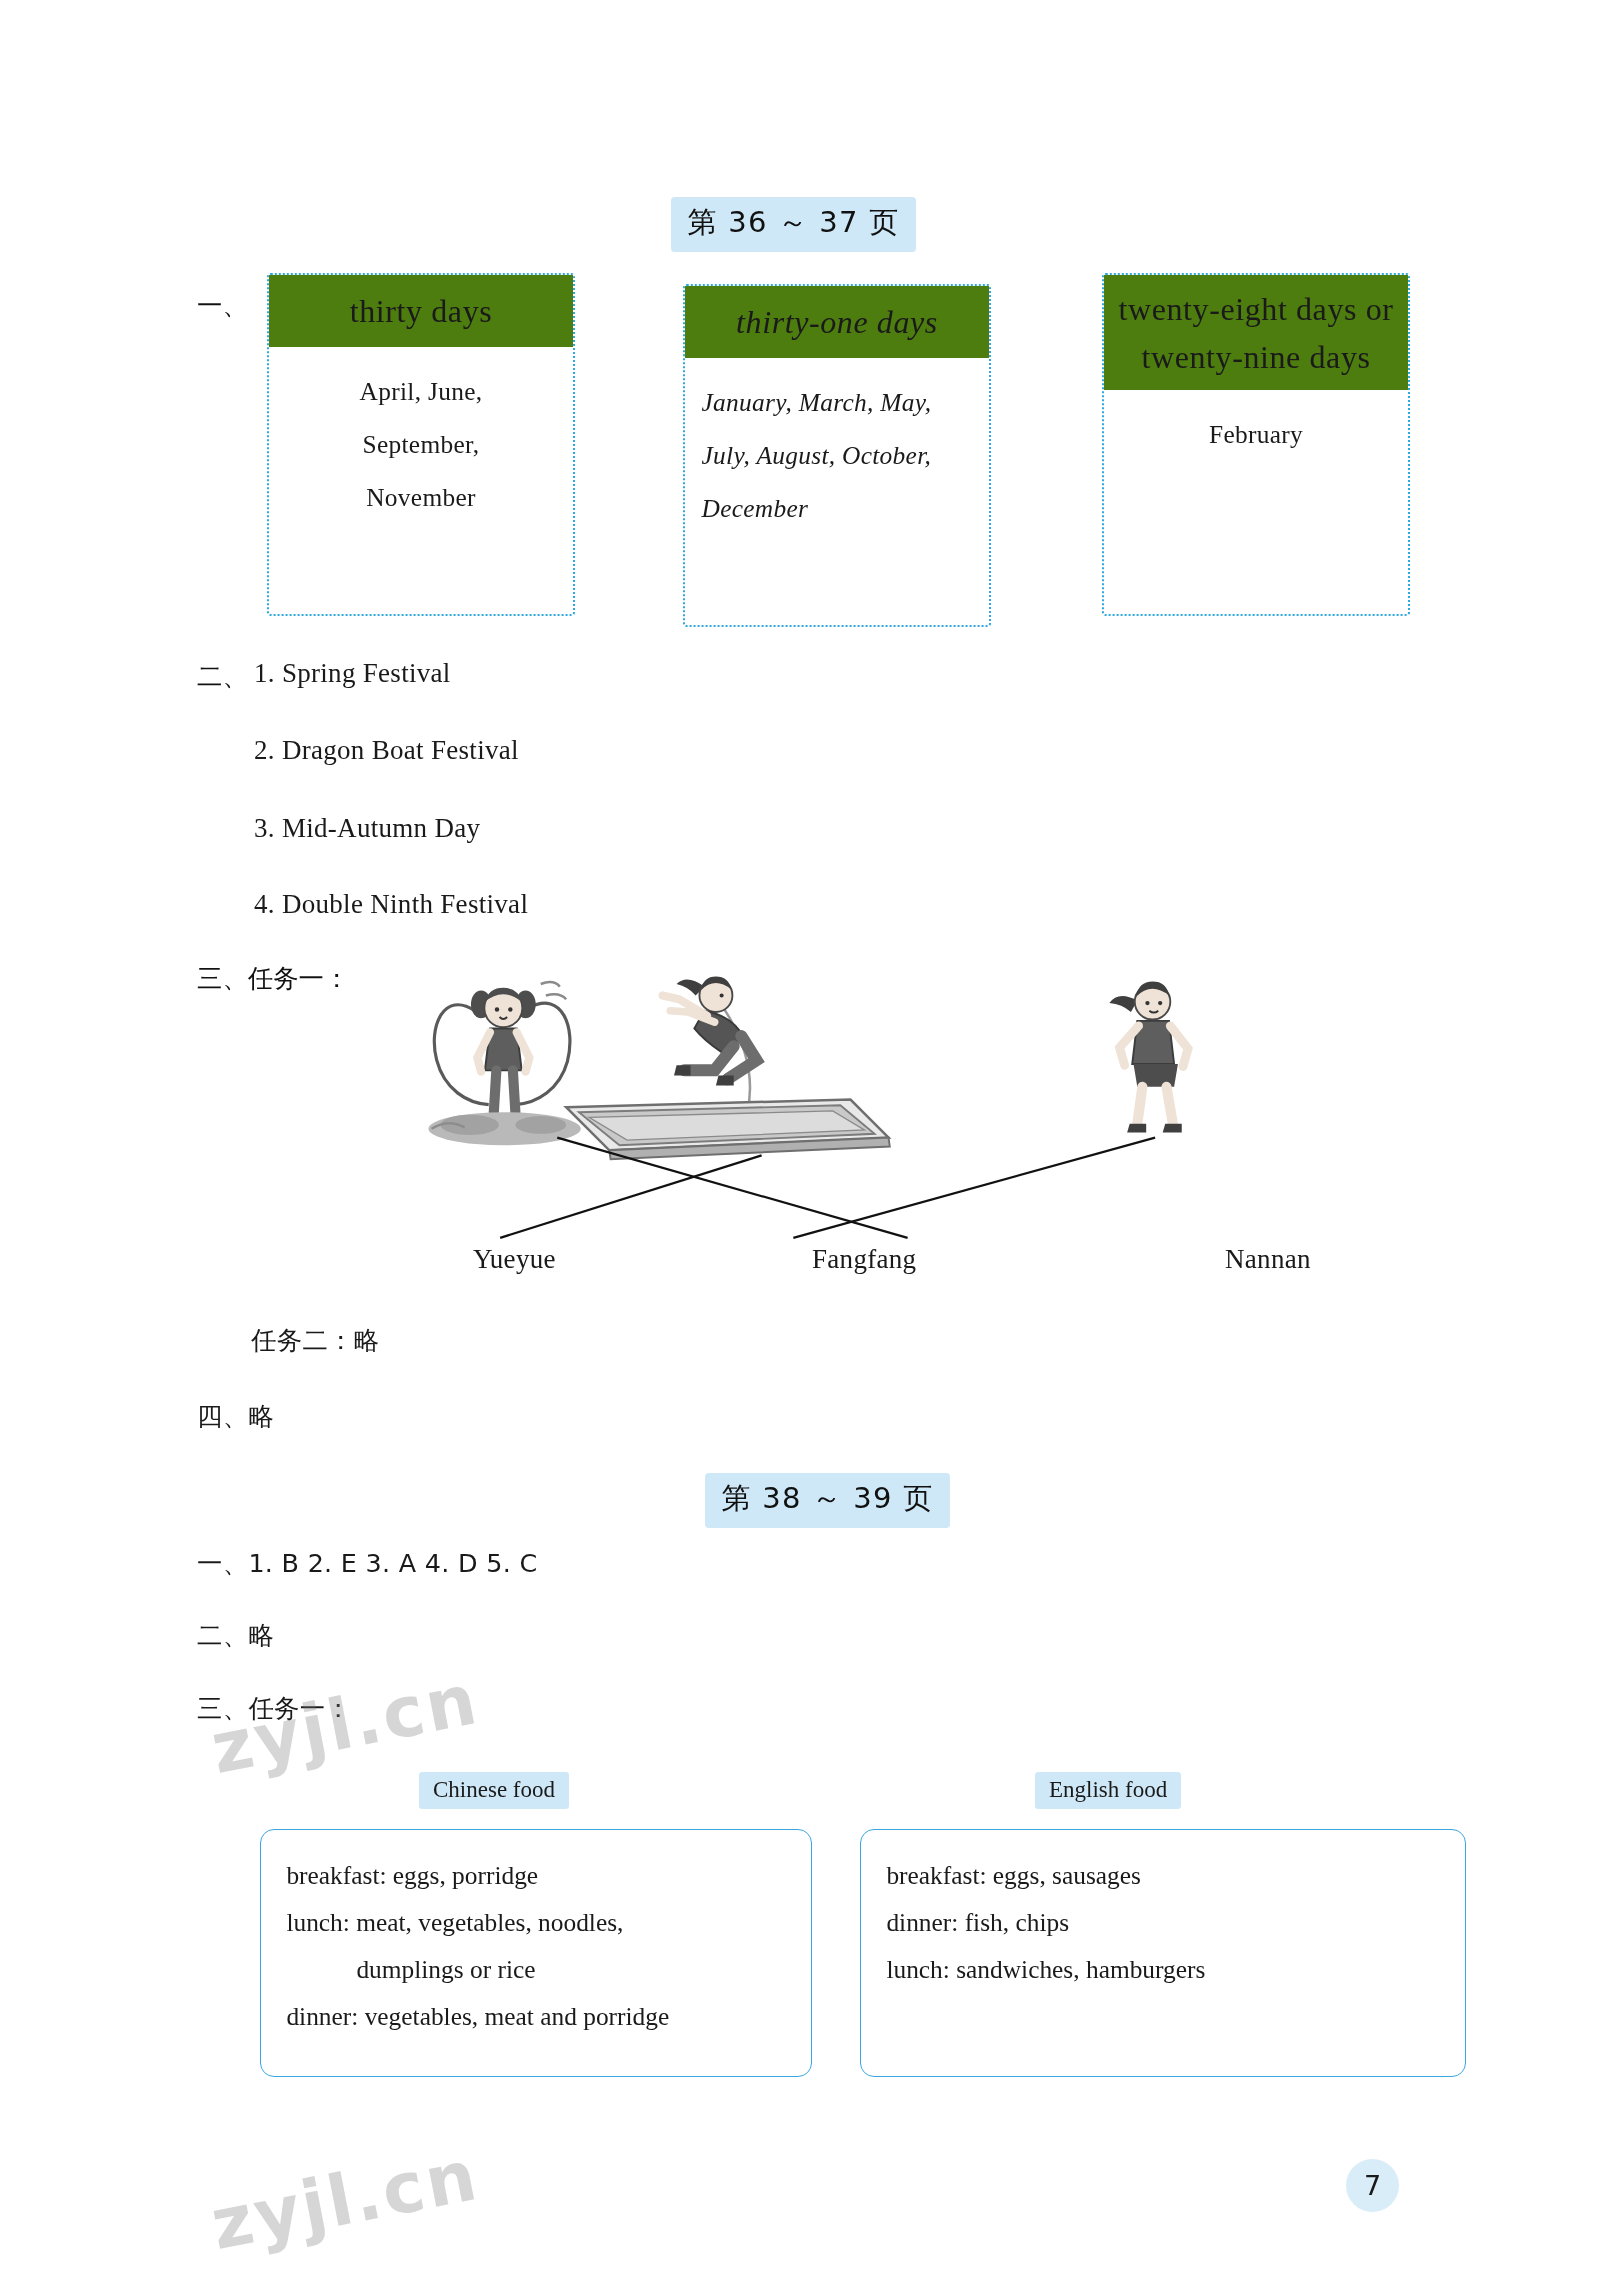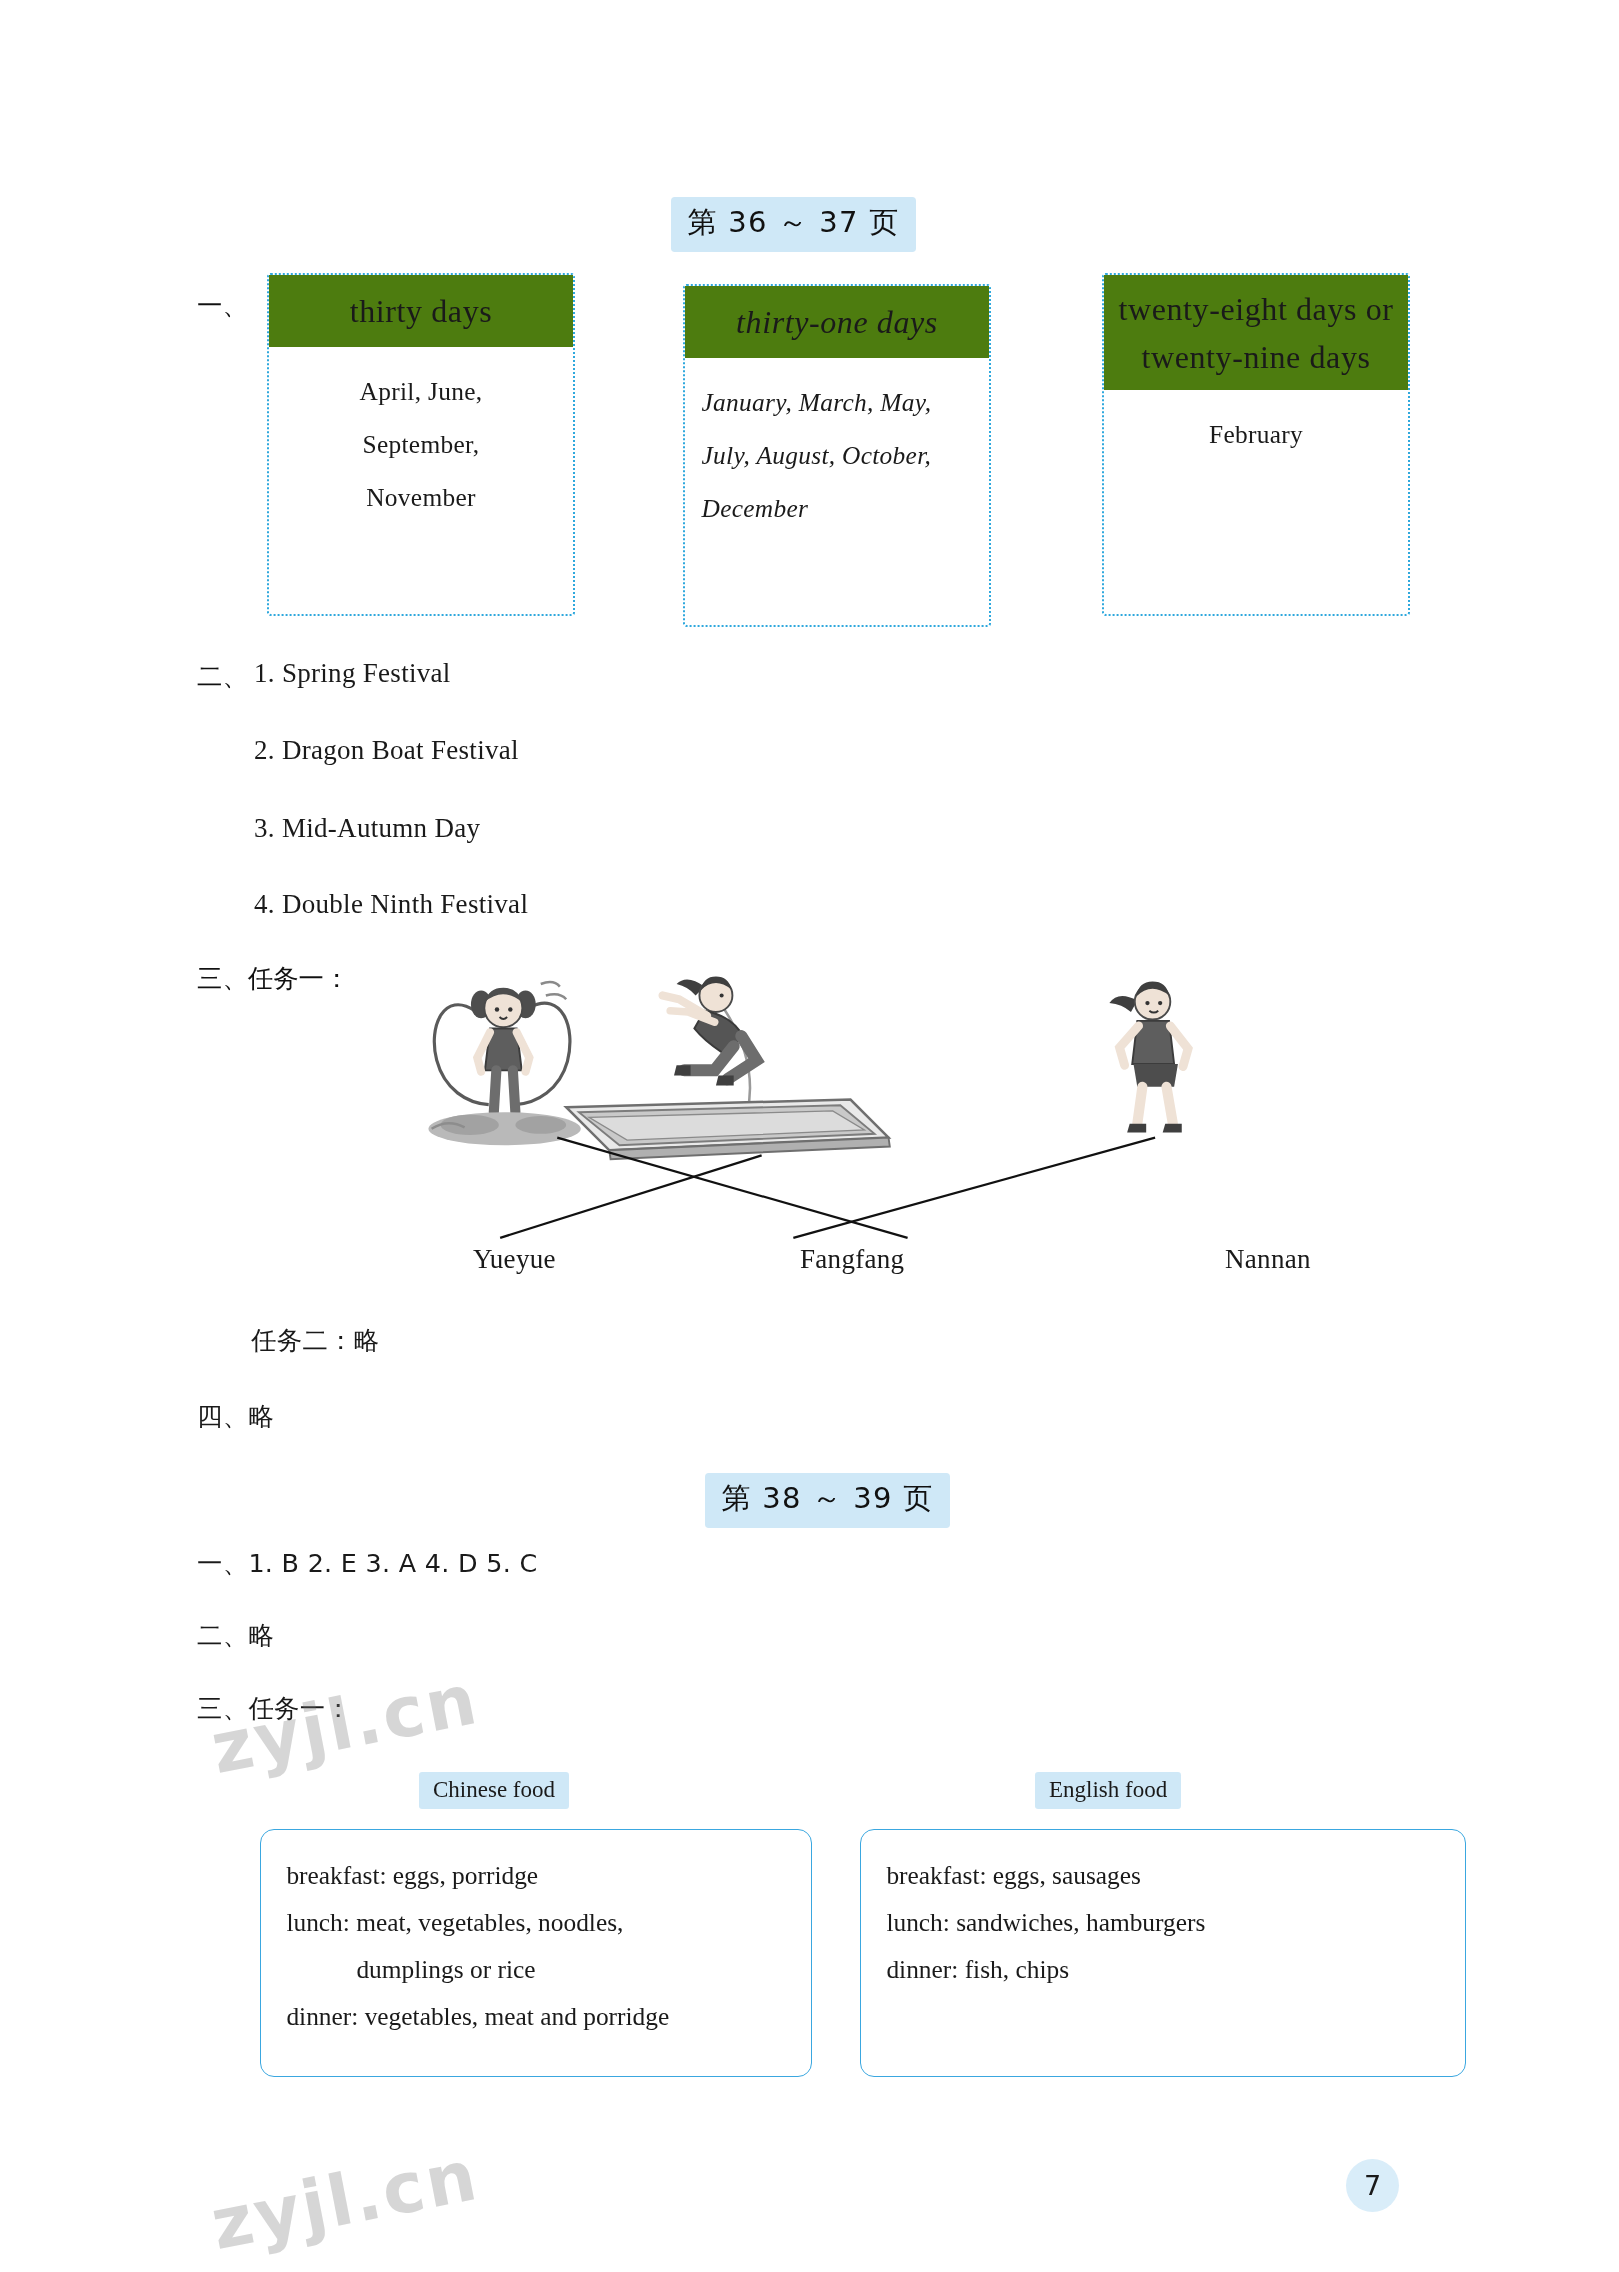--- a/index.html
+++ b/index.html
@@ -280,21 +280,21 @@
       </g>
 
       <g stroke="#111" stroke-width="3.5" fill="none">
         <line x1="238" y1="272" x2="790" y2="430"></line>
         <line x1="560" y1="300" x2="148" y2="430"></line>
         <line x1="1180" y1="272" x2="610" y2="430"></line>
       </g>
     </svg>
 
     <div class="fig-label" style="left:67px; top:279px;">Yueyue</div>
-    <div class="fig-label" style="left:394px; top:279px;">Fangfang</div>
+    <div class="fig-label" style="left:406px; top:279px;">Fangfang</div>
     <div class="fig-label" style="left:819px; top:279px;">Nannan</div>
   </div>
 
   <div class="line cn" style="left:251px; top:1324px;">任务二：略</div>
   <div class="line cn" style="left:197px; top:1400px;">四、略</div>
 
   <div class="page-pill" id="pill-2">第 38 ～ 39 页</div>
 
   <div class="line cn" style="left:197px; top:1547px;">一、1. B   2. E   3. A   4. D   5. C</div>
   <div class="line cn" style="left:197px; top:1619px;">二、略</div>
@@ -304,22 +304,22 @@
   <div class="food-box" id="box-cn">
     <div>breakfast: eggs, porridge</div>
     <div>lunch: meat, vegetables, noodles,</div>
     <div class="indent">dumplings or rice</div>
     <div>dinner: vegetables, meat and porridge</div>
   </div>
 
   <div class="food-tag" id="tag-en">English food</div>
   <div class="food-box" id="box-en">
     <div>breakfast: eggs, sausages</div>
+    <div>dinner: fish, chips</div>
     <div>lunch: sandwiches, hamburgers</div>
-    <div>dinner: fish, chips</div>
   </div>
 
   <div class="watermark" id="wm1">zyjl.cn</div>
   <div class="watermark" id="wm2">zyjl.cn</div>
 
   <div id="page-num">7</div>
 </div>
 
 
 </body></html>

